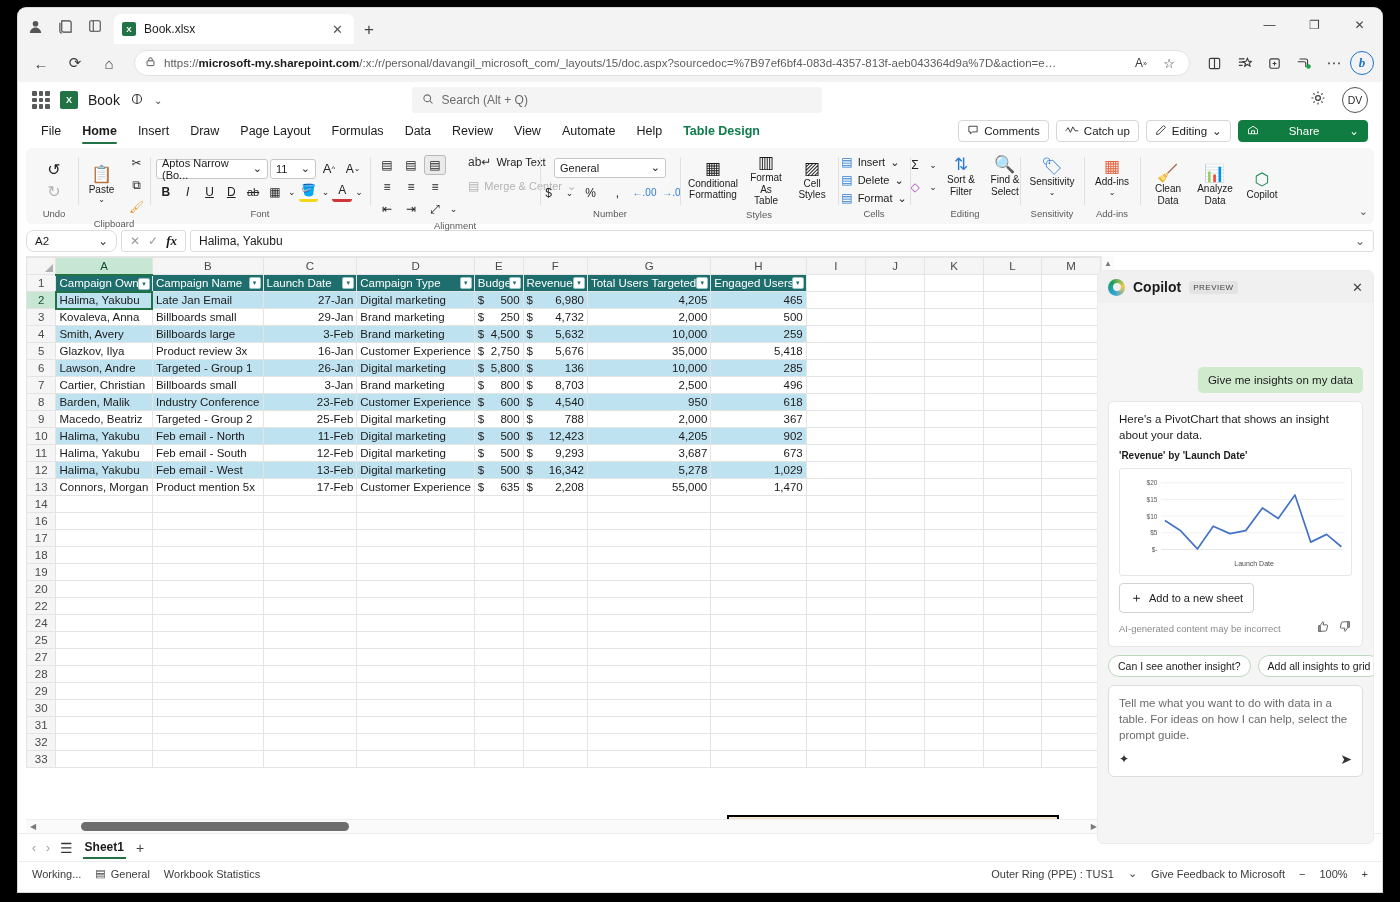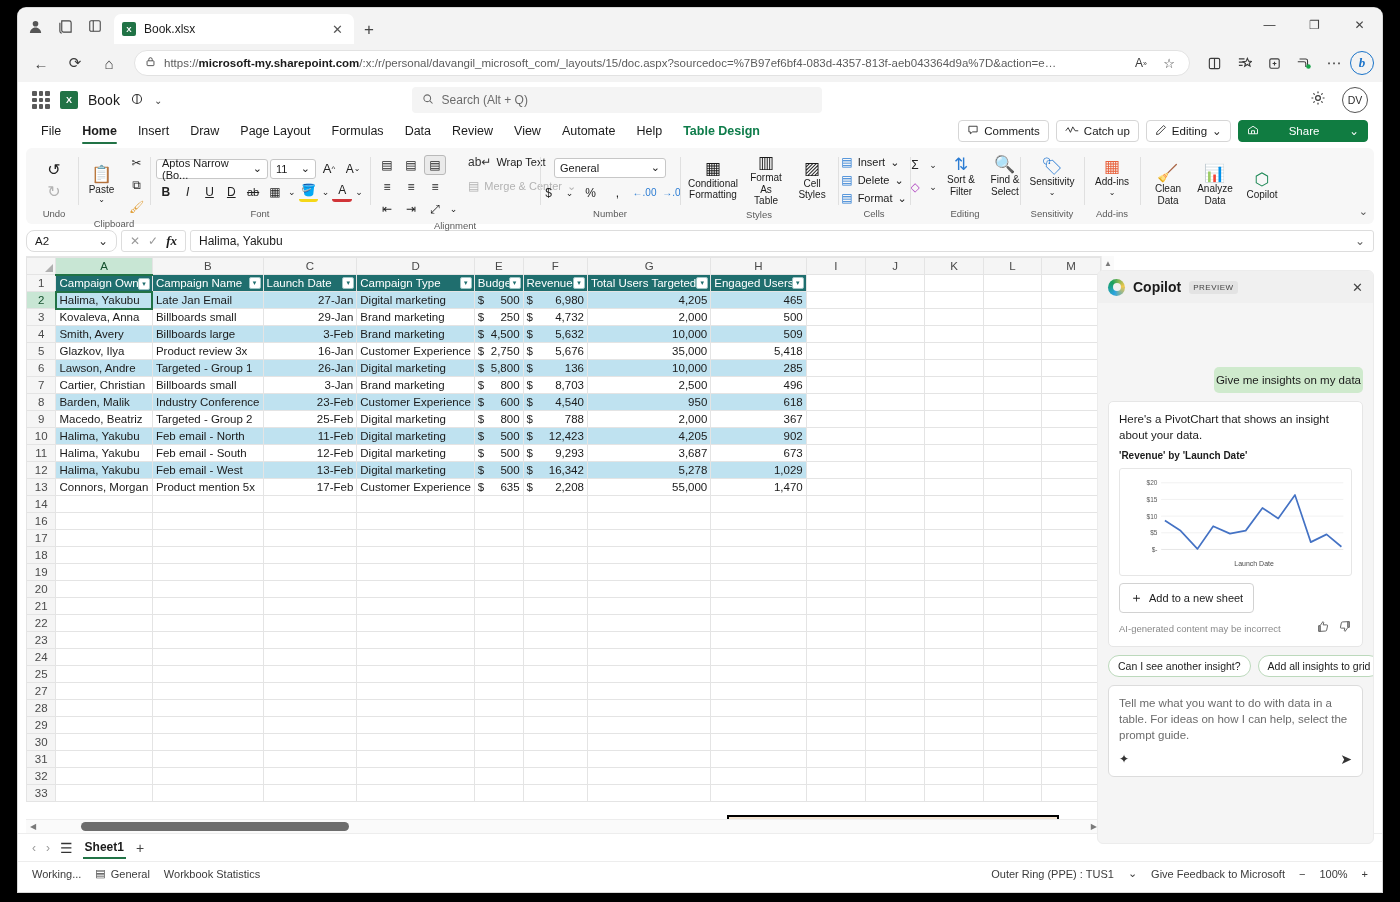--- a/index.html
+++ b/index.html
@@ -140,21 +140,21 @@
   .copilot { position:absolute; right:8px; top:262px; width:277px; height:574px; background:#f5f5f5;
              border-radius:6px; display:flex; flex-direction:column; overflow:hidden; border:1px solid #ececec;}
   .cp-head { height:32px; display:flex; align-items:center; gap:8px; padding:0 10px; background:#f0f0f0;}
   .cp-logo { width:17px; height:17px; border-radius:50%;
              background:conic-gradient(from 200deg,#2aa3e0,#17a05c,#f2c94c,#2aa3e0); position:relative;}
   .cp-logo::after{ content:""; position:absolute; inset:4.5px; background:#f0f0f0; border-radius:50%;}
   .cp-title { font-size:14px; font-weight:bold; }
   .cp-prev { font-size:8px; letter-spacing:.5px; background:#e3e3e3; border-radius:3px; padding:2px 4px; color:#444;}
   .cp-close { margin-left:auto; font-size:13px; color:#444; cursor:pointer;}
   .cp-body { flex:1; padding:8px 10px; overflow:hidden; display:flex; flex-direction:column; gap:8px;}
-  .bubble { align-self:flex-end; background:#cfeacd; border-radius:5px; padding:7px 2px; font-size:11.5px; max-width:88%;}
+  .bubble { align-self:flex-end; background:#cfeacd; border-radius:5px; padding:7px 10px; font-size:11.5px; max-width:88%;}
   .card { background:#fff; border:1px solid #e6e6e6; border-radius:5px; padding:10px; display:flex; flex-direction:column; gap:7px;}
   .card p { font-size:11.5px; line-height:1.35;}
   .card h4 { font-size:10px; }
   .chartbox { border:1px solid #e6e6e6; border-radius:3px; height:108px; padding:4px;}
   .addsheetbtn { align-self:flex-start; border:1px solid #d2d2d2; border-radius:4px; background:#fff; padding:5px 10px;
                  font-size:11px; display:flex; align-items:center; gap:6px; cursor:pointer;}
   .cardfoot { display:flex; align-items:center; }
   .cardfoot span.dis2 { font-size:9.5px; color:#8a8a8a;}
   .thumbs { margin-left:auto; display:flex; gap:10px; font-size:12px; color:#555;}
   .thumbs span { cursor:pointer;}
@@ -669,21 +669,21 @@
 
         <tr class="band">
           <td class="rowhead">4</td>
           <td class="dcell">Smith, Avery</td>
           <td class="dcell">Billboards large</td>
           <td class="dcell num">3-Feb</td>
           <td class="dcell">Brand marketing</td>
           <td class="dcell num"><span style="float:left">$</span><span>4,500</span></td>
           <td class="dcell num"><span style="float:left">$</span><span>5,632</span></td>
           <td class="dcell num">10,000</td>
-          <td class="dcell num">509</td>
+          <td class="dcell num">259</td>
           <td></td>
               <td></td>
           <td></td>
               <td></td>
           <td></td>
         </tr>
 
         <tr class="plain">
           <td class="rowhead">5</td>
           <td class="dcell">Glazkov, Ilya</td>
@@ -927,53 +927,21 @@
               <td></td>
               <td></td>
               <td></td>
               <td></td>
               <td></td>
               <td></td>
               <td></td>
               <td></td>
             </tr>
         <tr>
-              <td class="rowhead">21</td>
-              <td></td>
-              <td></td>
-              <td></td>
-              <td></td>
-              <td></td>
-              <td></td>
-              <td></td>
-              <td></td>
-              <td></td>
-              <td></td>
-              <td></td>
-              <td></td>
-              <td></td>
-            </tr>
-        <tr>
               <td class="rowhead">22</td>
-              <td></td>
-              <td></td>
-              <td></td>
-              <td></td>
-              <td></td>
-              <td></td>
-              <td></td>
-              <td></td>
-              <td></td>
-              <td></td>
-              <td></td>
-              <td></td>
-              <td></td>
-            </tr>
-        <tr>
-              <td class="rowhead">23</td>
               <td></td>
               <td></td>
               <td></td>
               <td></td>
               <td></td>
               <td></td>
               <td></td>
               <td></td>
               <td></td>
               <td></td>

